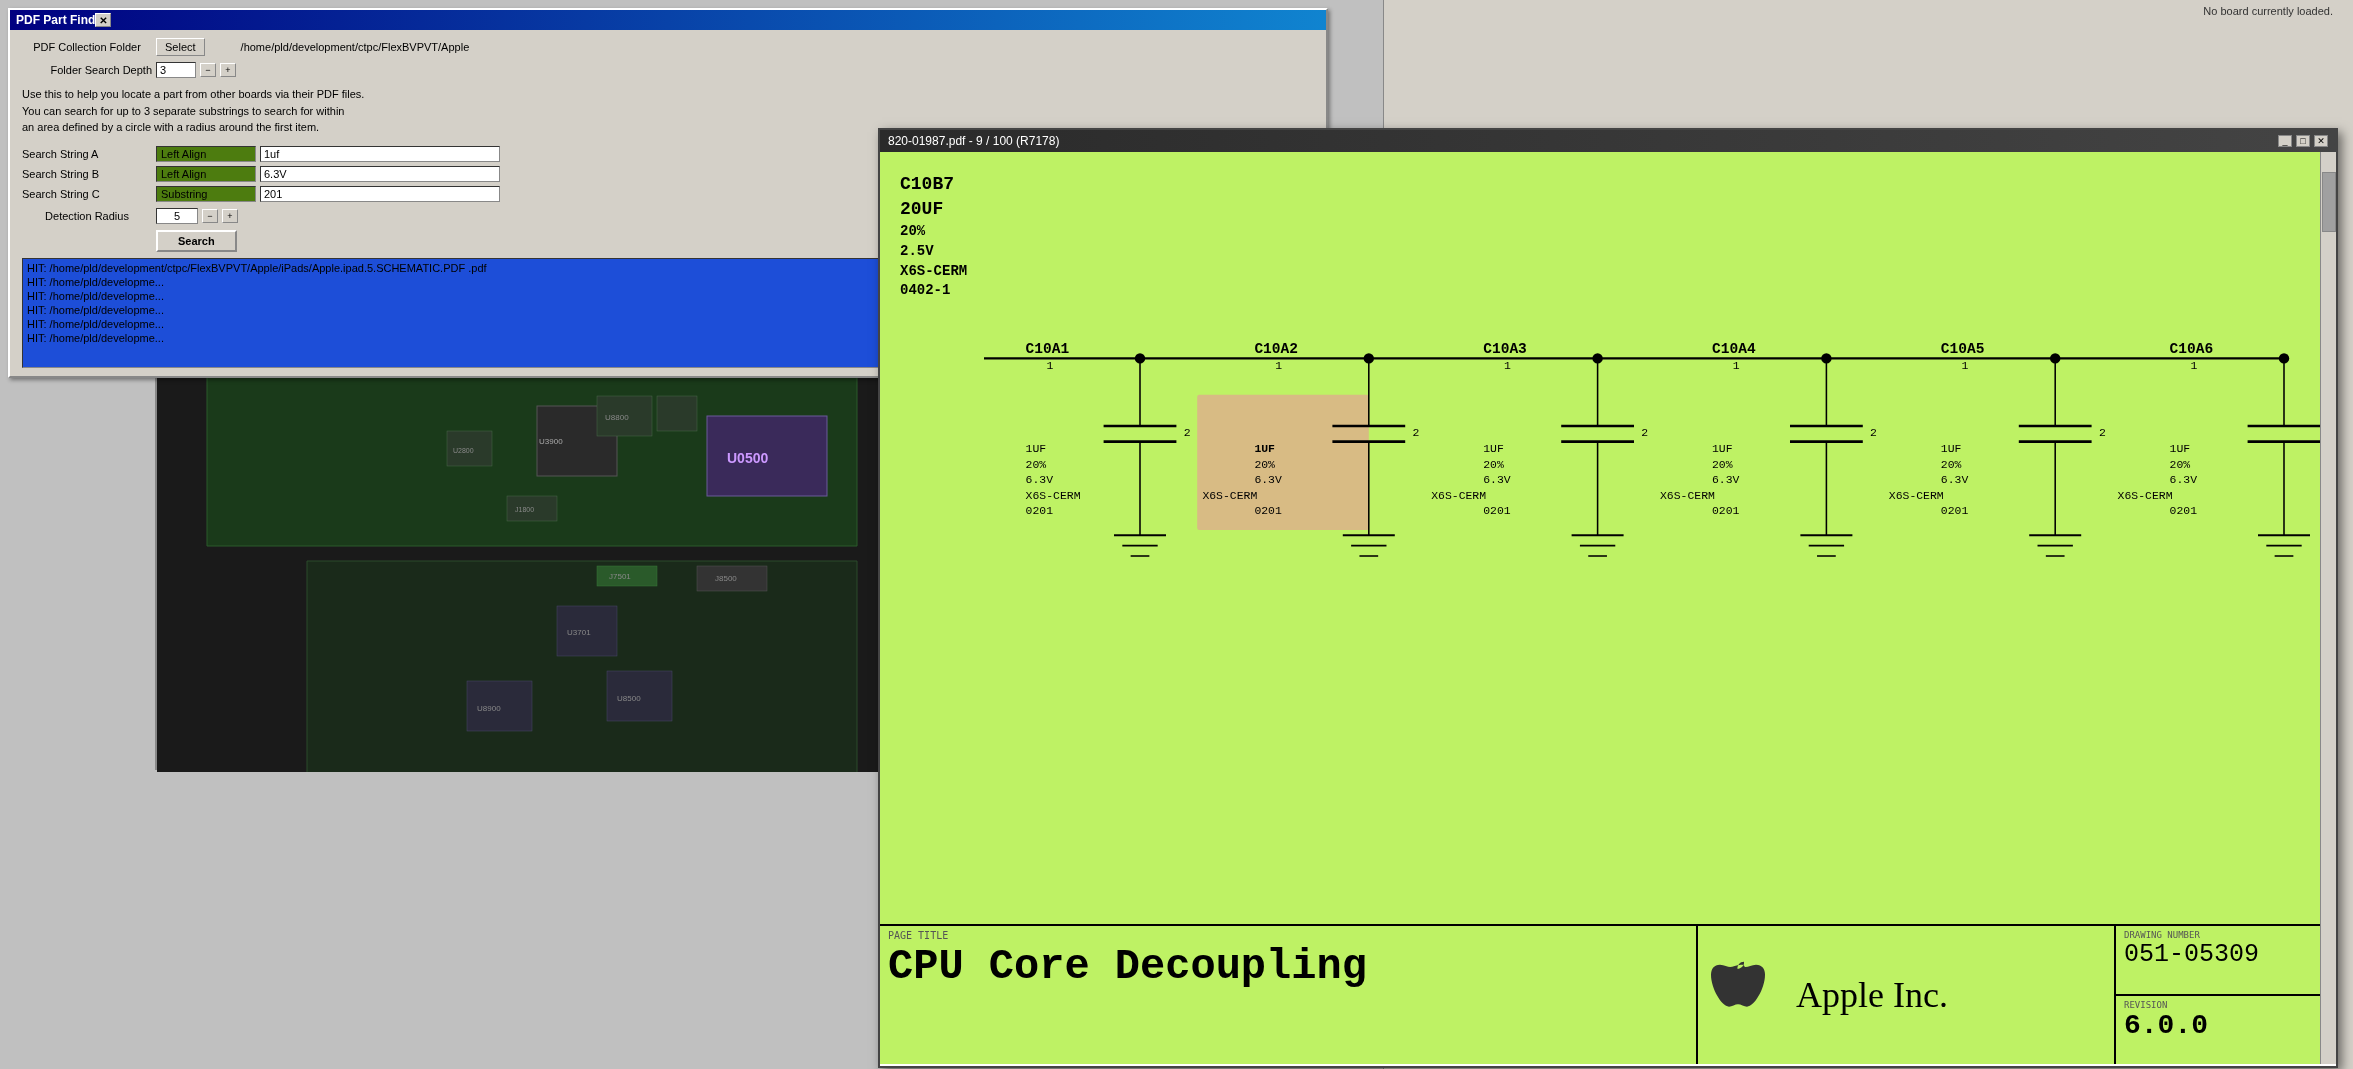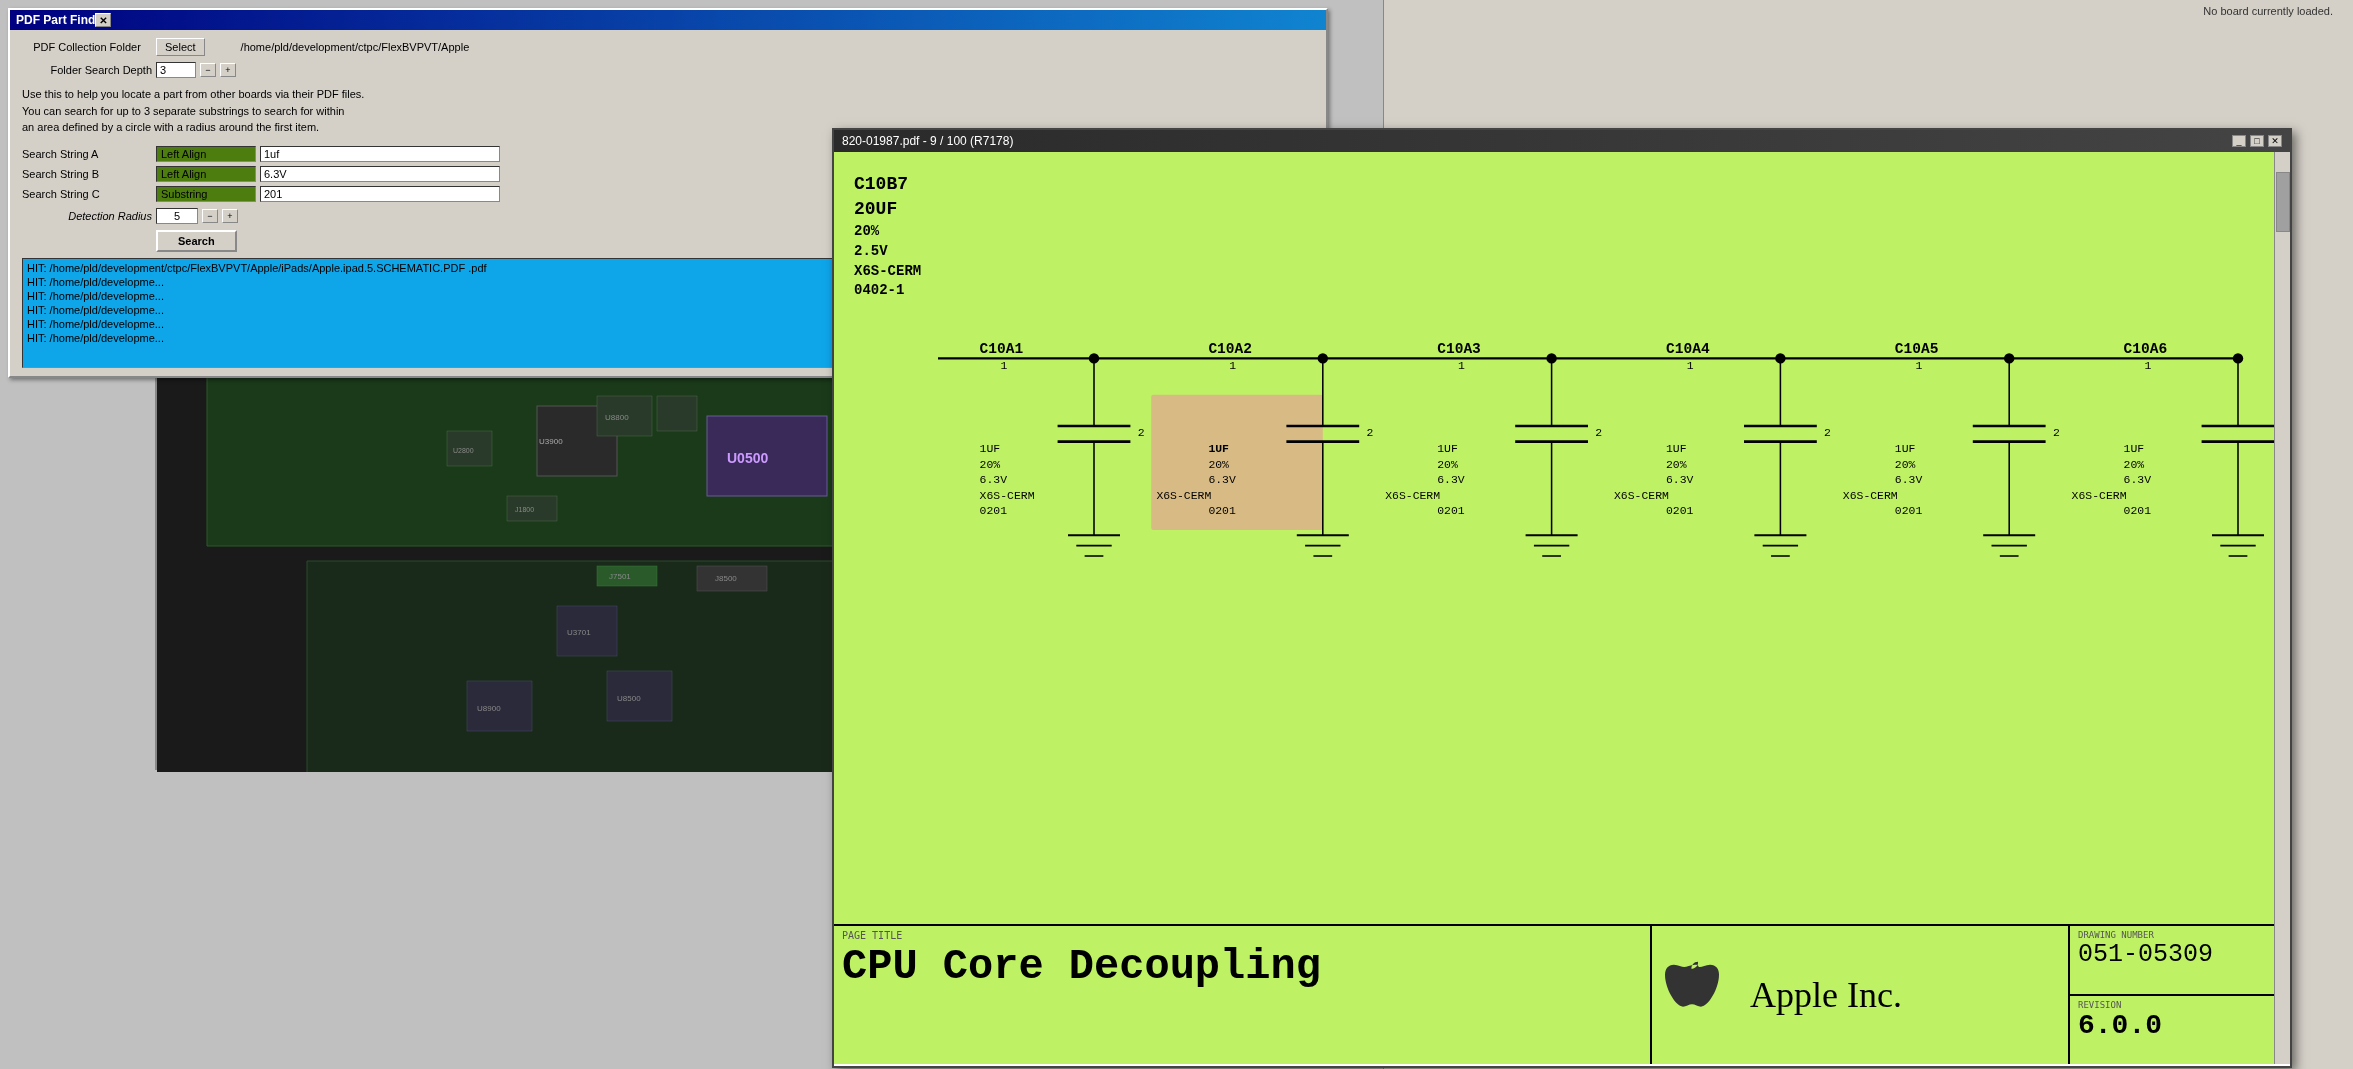--- a/index.html
+++ b/index.html
@@ -167,23 +167,22 @@
       padding: 1px 3px;
     }
     .radius-row {
       display: flex;
       align-items: center;
       margin-bottom: 6px;
       gap: 4px;
     }
     .radius-label {
       min-width: 130px;
-      text-align: right;
-      font-size: 11px;
-      font-style: italic;
+      text-align: center;
+      font-size: 11px;
     }
     .radius-input {
       width: 42px;
       background: white;
       border: 1px inset #888;
       font-size: 11px;
       padding: 1px 17px;
       text-align: right;
     }
     .search-btn {
@@ -192,21 +191,21 @@
       border-top: 2px solid #fff;
       border-left: 2px solid #fff;
       padding: 3px 20px;
       font-size: 11px;
       cursor: pointer;
       margin-left: 134px;
       margin-bottom: 6px;
       font-weight: bold;
     }
     .hits-list {
-      background: #0ea5e9;
+      background: #1d4ed8;
       border: 1px inset #888;
       height: 110px;
       overflow-y: auto;
       font-size: 11px;
       padding: 2px;
     }
     .hit-item {
       padding: 1px 2px;
       color: #000;
       white-space: nowrap;
@@ -279,21 +278,21 @@
       left: 40px;
       color: #ccc;
       font-size: 11px;
       text-align: center;
     }
 
     
     .pdf-viewer {
       position: absolute;
       top: 128px;
-      left: 832px;
+      left: 878px;
       width: 1460px;
       height: 940px;
       background: #fff;
       border: 2px solid #444;
       z-index: 20;
       box-shadow: 4px 4px 10px rgba(0,0,0,0.5);
       overflow: hidden;
     }
     .pdf-titlebar {
       background: linear-gradient(to right, #2a2a2a, #444);

